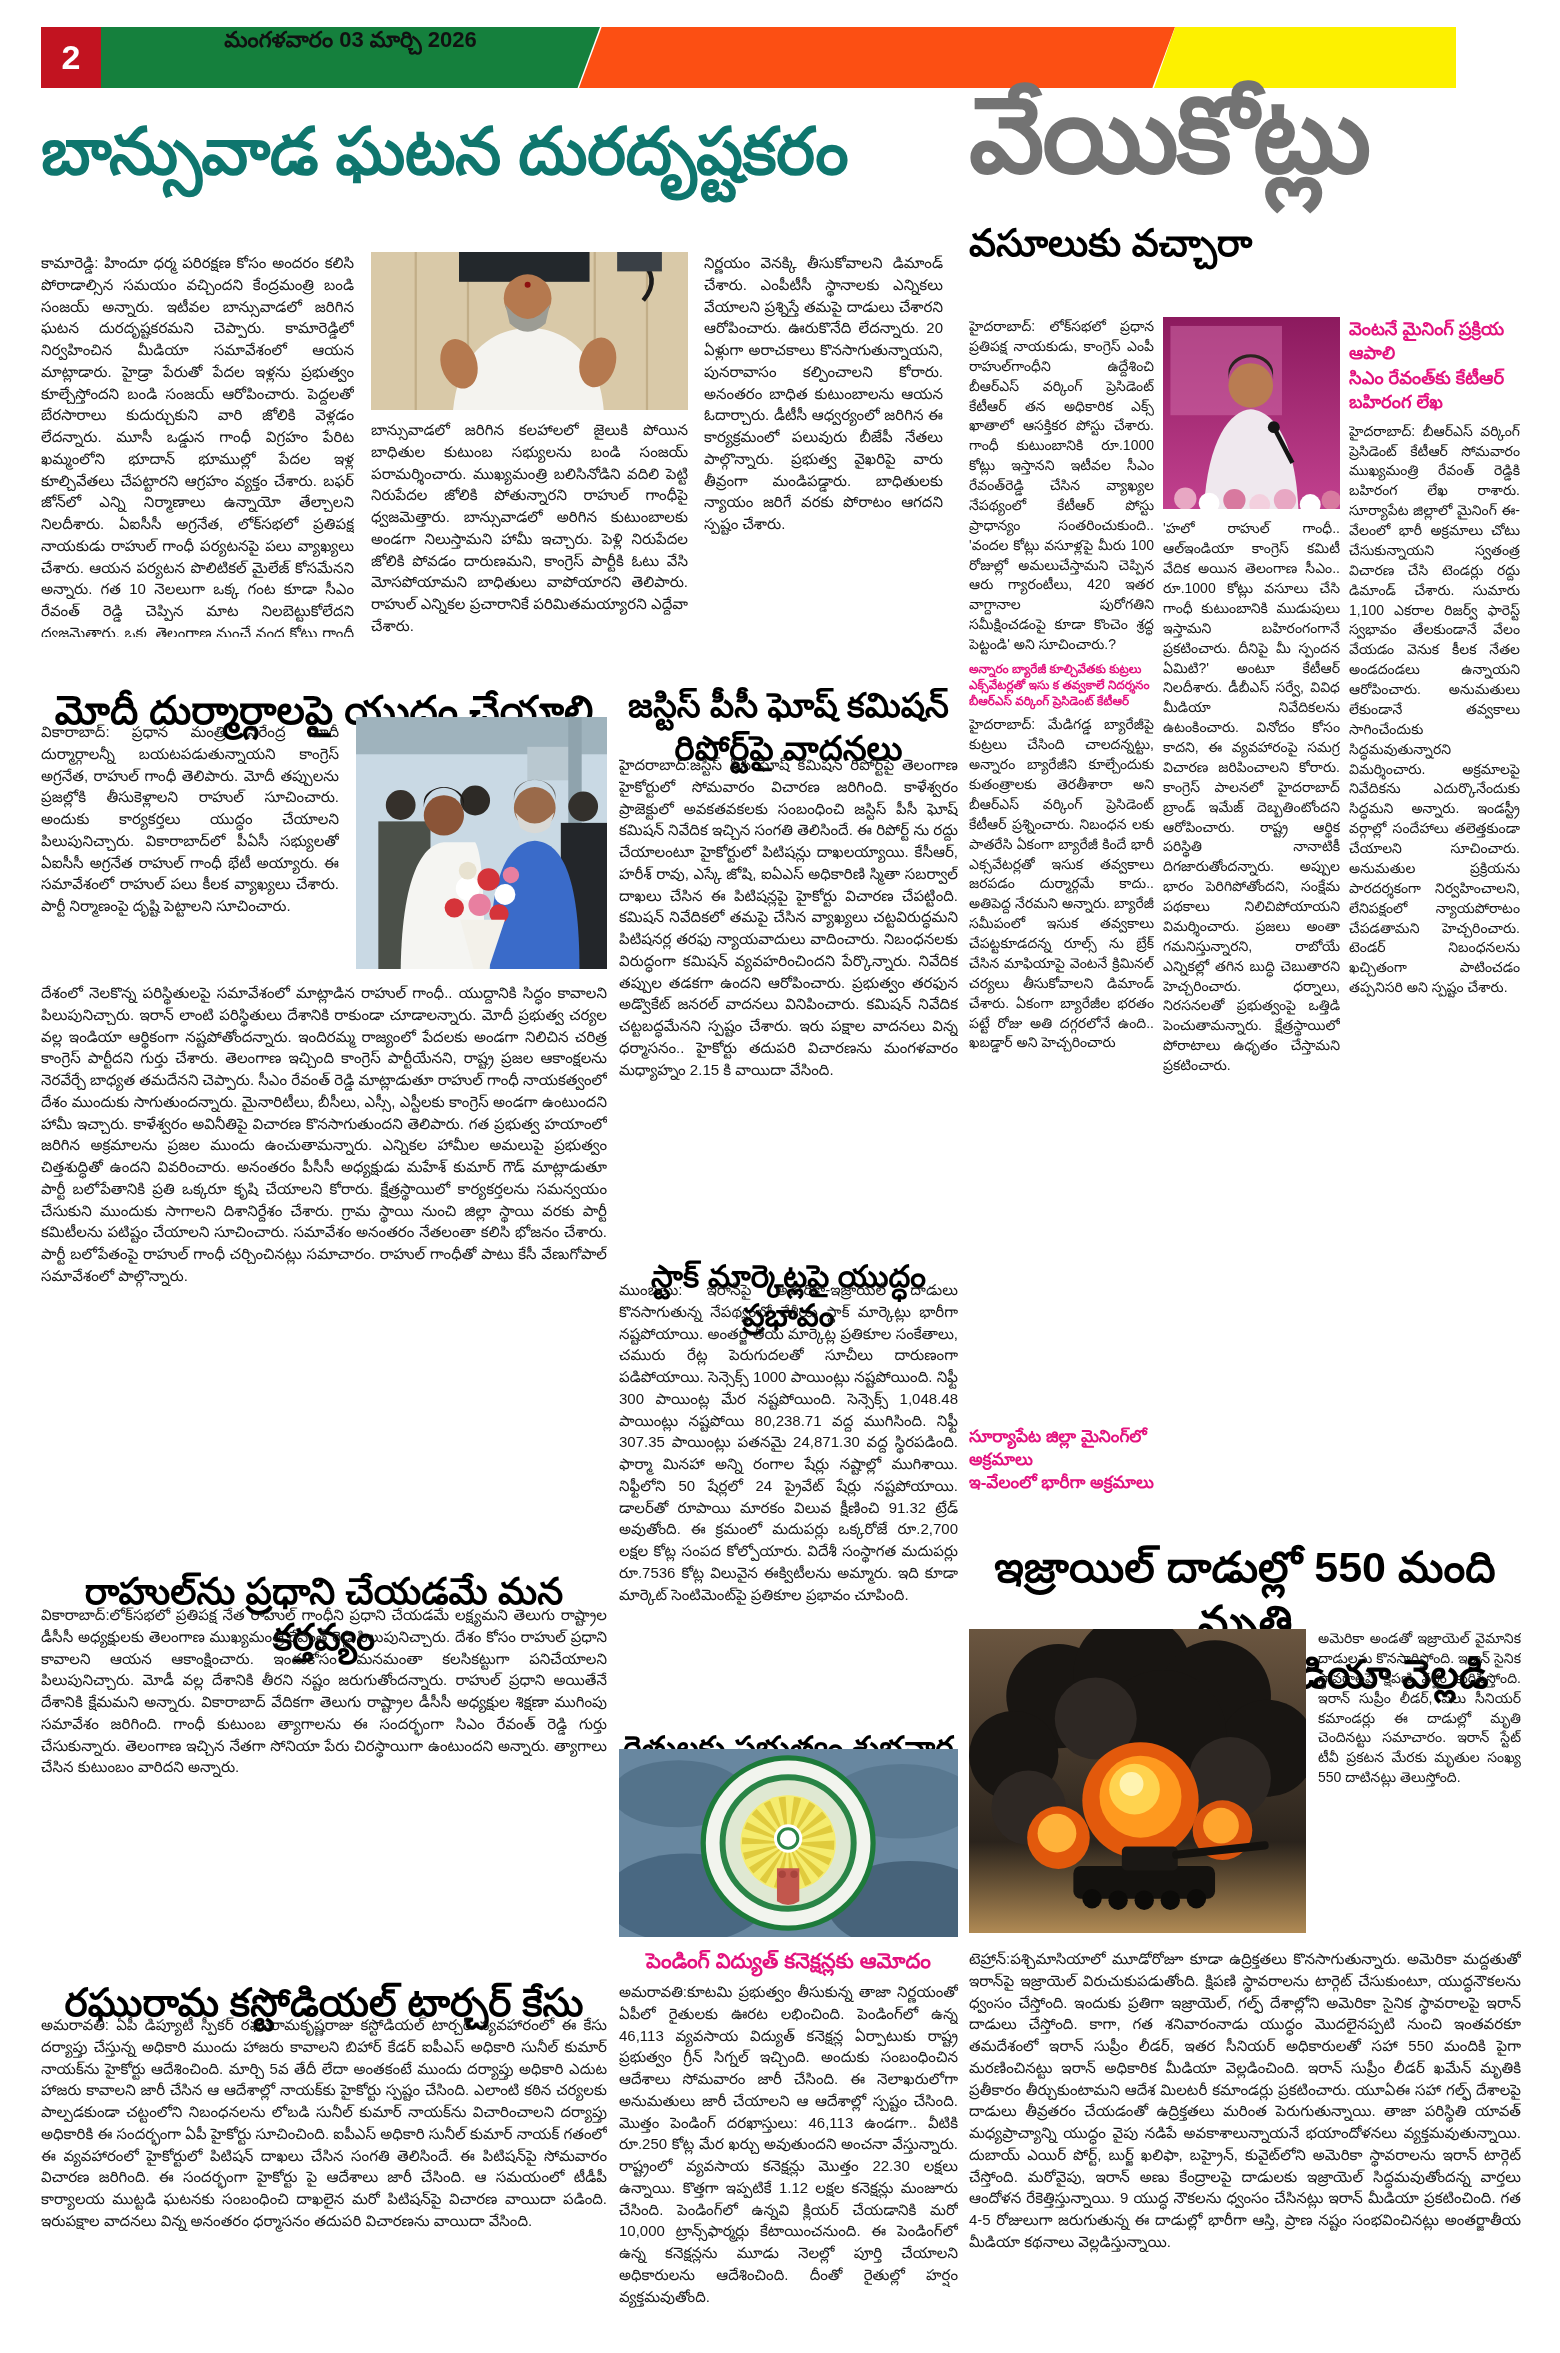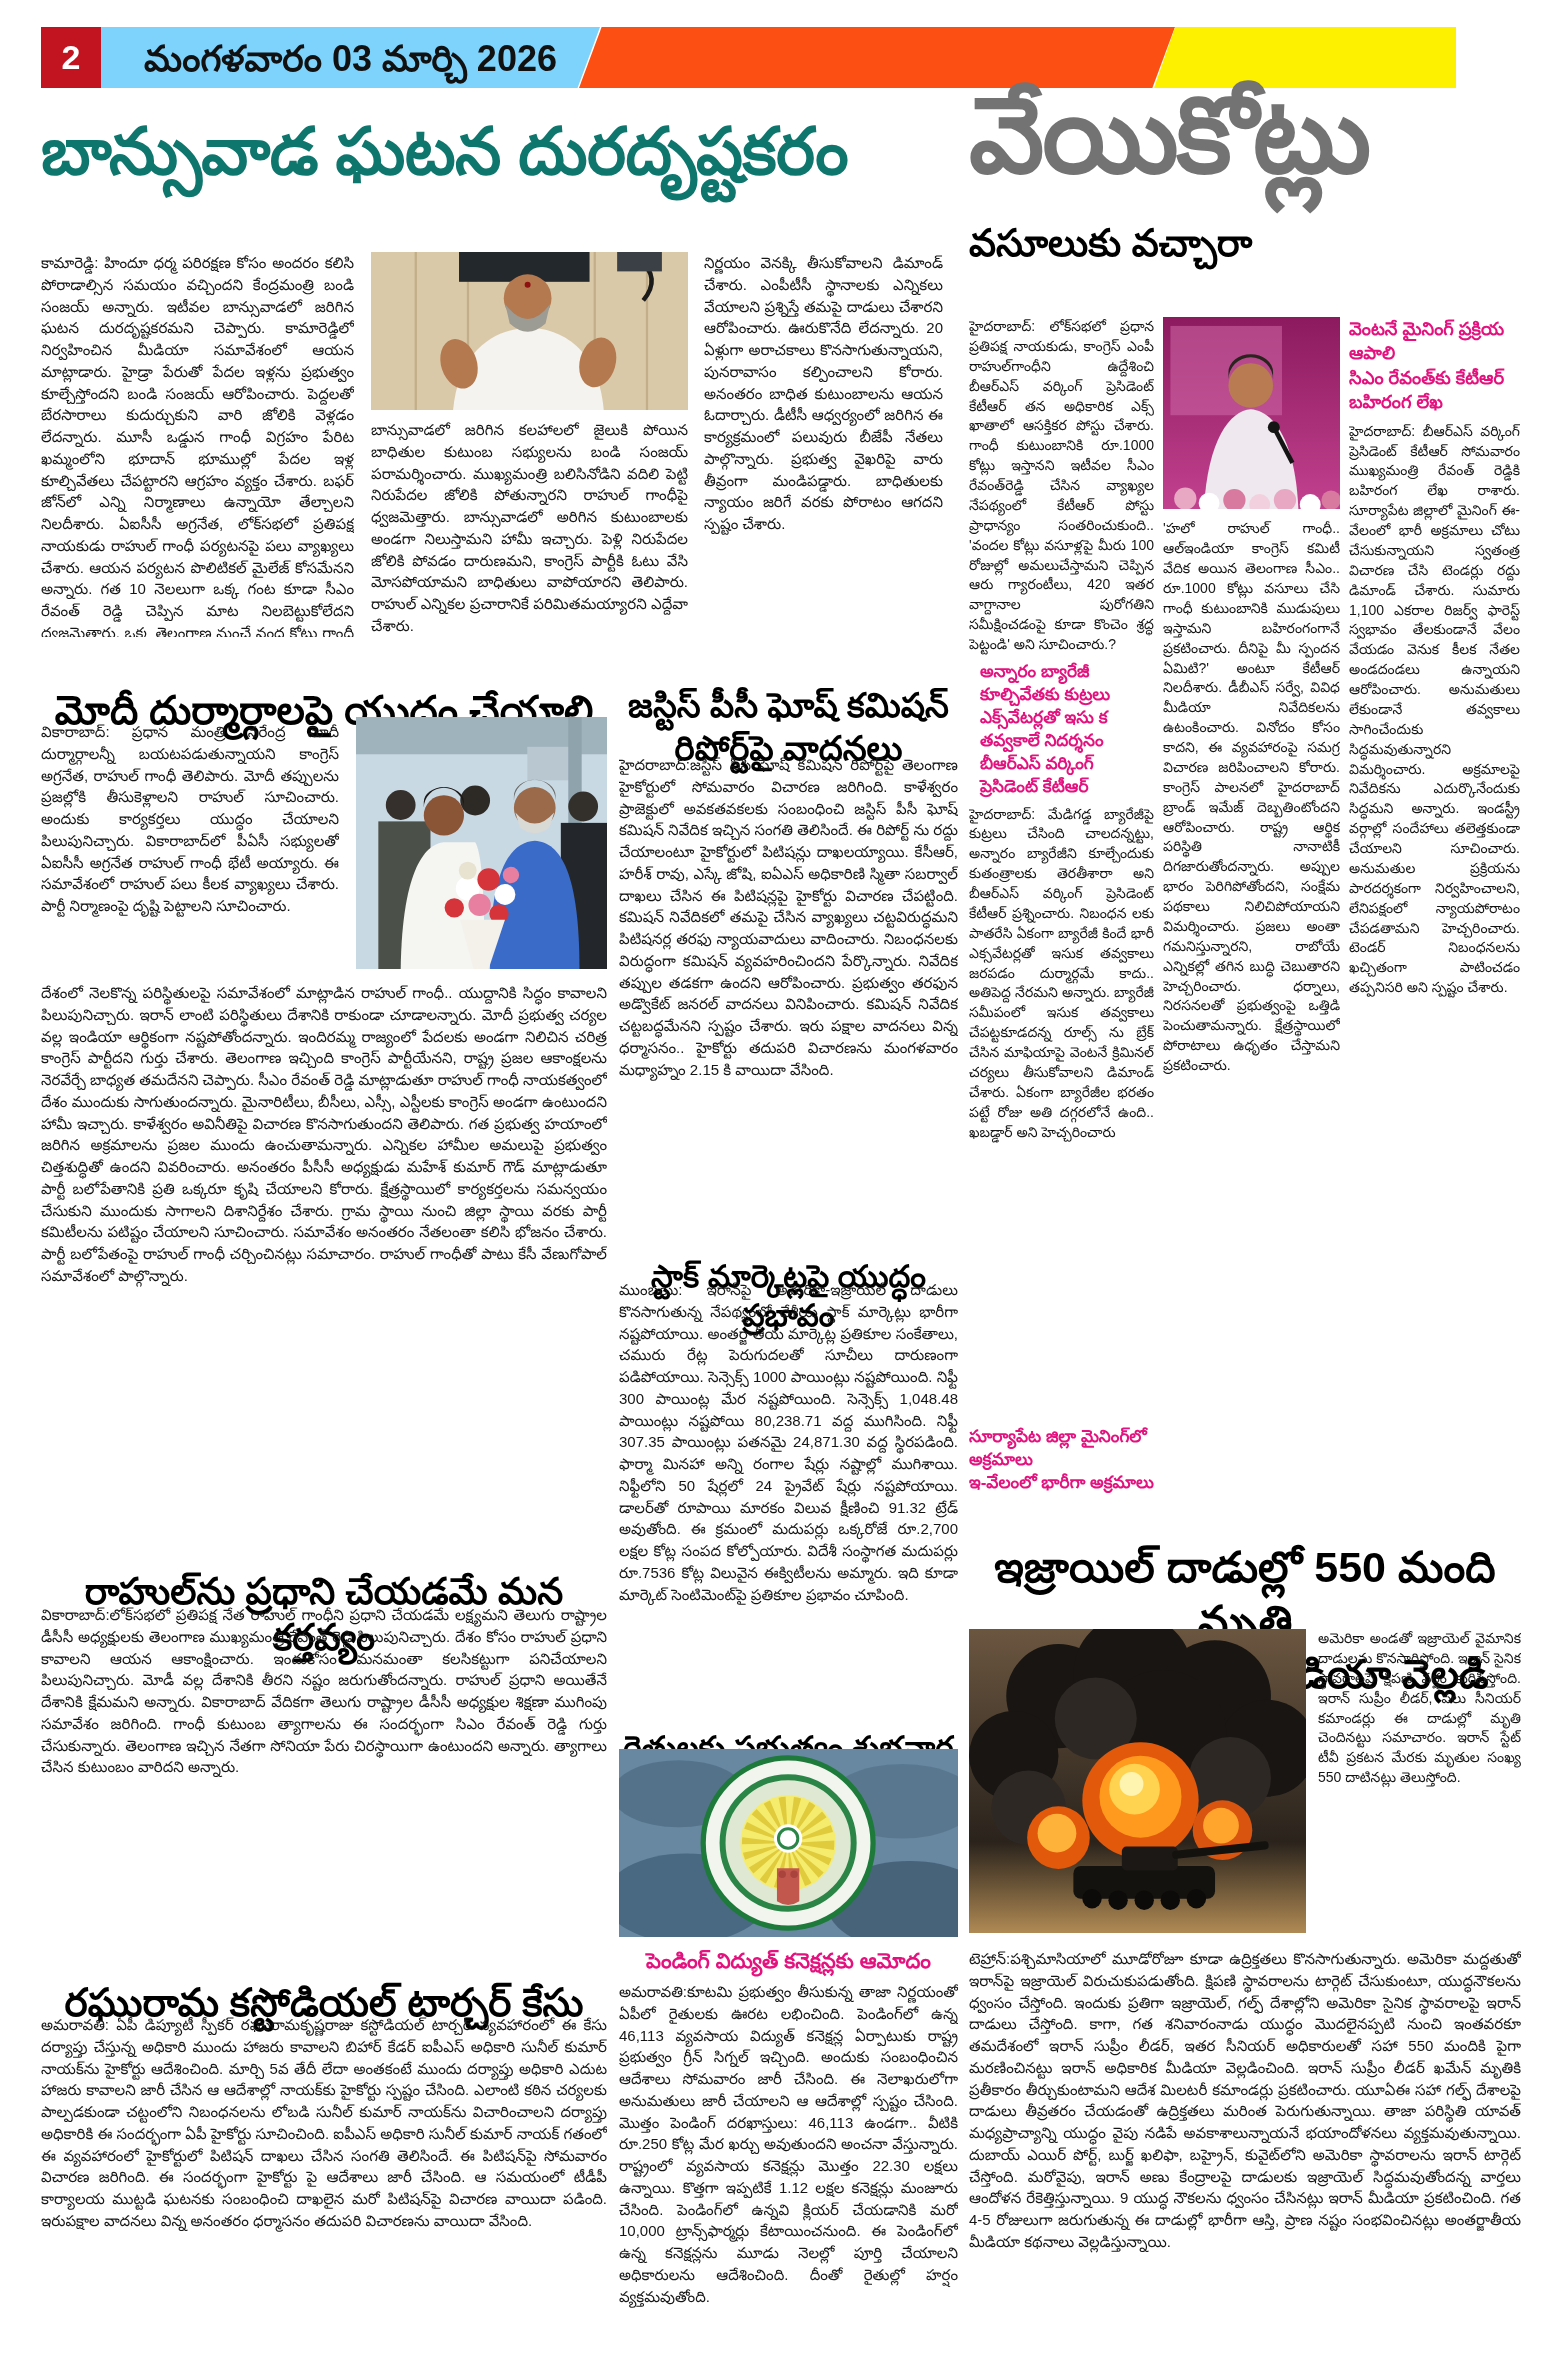--- a/index.html
+++ b/index.html
@@ -2,22 +2,22 @@
 <html style="font-size:12px"><head>
 <meta charset="utf-8">
 <style>
   html,body{margin:0;padding:0;background:#ffffff;}
   #page{position:relative;width:1561px;height:2354px;background:#ffffff;overflow:hidden;
         font-family:"Liberation Sans", sans-serif;color:#111;}
   .abs{position:absolute;}
   .band{height:61px;top:27px;}
   #page-num{left:41px;width:60px;background:#c21320;color:#fff;font-size:34px;font-weight:bold;
             display:flex;align-items:center;justify-content:center;}
-  #band-date{left:101px;width:499px;background:#7dd3fc;clip-path:polygon(0 0,100% 0,95.5% 100%,0 100%);
-             display:flex;align-items:flex-end;justify-content:center;font-size:36px;font-weight:bold;color:#111;}
+  #band-date{left:101px;width:499px;background:#15803d;clip-path:polygon(0 0,100% 0,95.5% 100%,0 100%);
+             display:flex;align-items:flex-start;justify-content:center;font-size:22px;font-weight:bold;color:#111;}
   #band-orange{left:579px;width:596px;background:#fc4f13;clip-path:polygon(3.8% 0,100% 0,96.2% 100%,0 100%);}
   #band-yellow2{left:1154px;width:302px;background:#fdf100;clip-path:polygon(7% 0,100% 0,100% 100%,0 100%);}
   .headline-xl{font-size:66px;font-weight:800;letter-spacing:-0.7px;line-height:1.25;color:#0f766e;white-space:nowrap;}
   .crores-1{font-size:106px;font-weight:900;letter-spacing:-2.2px;line-height:1.15;color:#737373;white-space:nowrap;}
   .crores-2{font-size:38px;font-weight:700;line-height:1.2;color:#000;white-space:nowrap;}
   .section-head{font-weight:800;color:#000;text-align:center;line-height:1.25;margin-top:28px;}
   .body-text{font-size:15px;line-height:1.45;text-align:justify;color:#151515;overflow:hidden;}
   .body-sm{font-size:14px;line-height:1.42;}
   .pink-sub{color:#e3127e;font-weight:bold;line-height:1.35;}
   .photo{overflow:hidden;}
@@ -134,21 +134,21 @@
     </svg>
   </div>
   <div class="abs pink-sub" style="left:619px;top:1947px;width:339px;font-size:21px;text-align:center;">పెండింగ్ విద్యుత్ కనెక్షన్లకు ఆమోదం</div>
   <div class="abs body-text" style="left:619px;top:1981px;width:339px;height:347px;">అమరావతి:కూటమి ప్రభుత్వం తీసుకున్న తాజా నిర్ణయంతో ఏపీలో రైతులకు ఊరట లభించింది. పెండింగ్‌లో ఉన్న 46,113 వ్యవసాయ విద్యుత్ కనెక్షన్ల ఏర్పాటుకు రాష్ట్ర ప్రభుత్వం గ్రీన్ సిగ్నల్ ఇచ్చింది. అందుకు సంబంధించిన ఆదేశాలు సోమవారం జారీ చేసింది. ఈ నెలాఖరులోగా అనుమతులు జారీ చేయాలని ఆ ఆదేశాల్లో స్పష్టం చేసింది. మొత్తం పెండింగ్ దరఖాస్తులు: 46,113 ఉండగా.. వీటికి రూ.250 కోట్ల మేర ఖర్చు అవుతుందని అంచనా వేస్తున్నారు. రాష్ట్రంలో వ్యవసాయ కనెక్షన్లు మొత్తం 22.30 లక్షలు ఉన్నాయి. కొత్తగా ఇప్పటికే 1.12 లక్షల కనెక్షన్లు మంజూరు చేసింది. పెండింగ్‌లో ఉన్నవి క్లియర్ చేయడానికి మరో 10,000 ట్రాన్స్‌ఫార్మర్లు కేటాయించనుంది. ఈ పెండింగ్‌లో ఉన్న కనెక్షన్లను మూడు నెలల్లో పూర్తి చేయాలని అధికారులను ఆదేశించింది. దీంతో రైతుల్లో హర్షం వ్యక్తమవుతోంది.</div>
 
   <div class="abs crores-1" style="left:969px;top:75px;width:552px;">వేయికోట్లు</div>
   <div class="abs crores-2" style="left:969px;top:221px;width:552px;">వసూలుకు వచ్చారా</div>
 
   <div class="abs colflex" style="left:969px;top:317px;width:185px;height:1178px;">
     <div class="body-text body-sm" style="max-height:465px;">హైదరాబాద్: లోక్‌సభలో ప్రధాన ప్రతిపక్ష నాయకుడు, కాంగ్రెస్ ఎంపీ రాహుల్‌గాంధీని ఉద్దేశించి బీఆర్ఎస్ వర్కింగ్ ప్రెసిడెంట్ కేటీఆర్ తన అధికారిక ఎక్స్ ఖాతాలో ఆసక్తికర పోస్టు చేశారు. గాంధీ కుటుంబానికి రూ.1000 కోట్లు ఇస్తానని ఇటీవల సీఎం రేవంత్‌రెడ్డి చేసిన వ్యాఖ్యల నేపథ్యంలో కేటీఆర్ పోస్టు ప్రాధాన్యం సంతరించుకుంది.. 'వందల కోట్లు వసూళ్లపై మీరు 100 రోజుల్లో అమలుచేస్తామని చెప్పిన ఆరు గ్యారంటీలు, 420 ఇతర వాగ్దానాల పురోగతిని సమీక్షించడంపై కూడా కొంచెం శ్రద్ధ పెట్టండి' అని సూచించారు.?</div>
-    <div class="pink-sub" style="font-size:17px;margin:6px 11px;">
+    <div class="pink-sub" style="font-size:12px;margin:6px 0;">
       <div>అన్నారం బ్యారేజీ కూల్చివేతకు కుట్రలు</div>
       <div>ఎక్స్‌వేటర్లతో ఇసు క తవ్వకాలే నిదర్శనం</div>
       <div>బీఆర్ఎస్ వర్కింగ్ ప్రెసిడెంట్ కేటీఆర్</div>
     </div>
     <div class="body-text body-sm" style="flex:1;">హైదరాబాద్: మేడిగడ్డ బ్యారేజీపై కుట్రలు చేసింది చాలదన్నట్టు, అన్నారం బ్యారేజీని కూల్చేందుకు కుతంత్రాలకు తెరతీశారా అని బీఆర్ఎస్ వర్కింగ్ ప్రెసిడెంట్ కేటీఆర్ ప్రశ్నించారు. నిబంధన లకు పాతరేసి ఏకంగా బ్యారేజీ కిందే భారీ ఎక్సవేటర్లతో ఇసుక తవ్వకాలు జరపడం దుర్మార్గమే కాదు.. అతిపెద్ద నేరమని అన్నారు. బ్యారేజీ సమీపంలో ఇసుక తవ్వకాలు చేపట్టకూడదన్న రూల్స్ ను బ్రేక్ చేసిన మాఫియాపై వెంటనే క్రిమినల్ చర్యలు తీసుకోవాలని డిమాండ్ చేశారు. ఏకంగా బ్యారేజీల భరతం పట్టే రోజు అతి దగ్గరలోనే ఉంది.. ఖబడ్డార్ అని హెచ్చరించారు</div>
     <div class="pink-sub" style="font-size:17px;margin-top:4.5px;">
       <div>సూర్యాపేట జిల్లా మైనింగ్‌లో అక్రమాలు</div>
       <div>ఇ-వేలంలో భారీగా అక్రమాలు</div>
     </div>
   </div>

